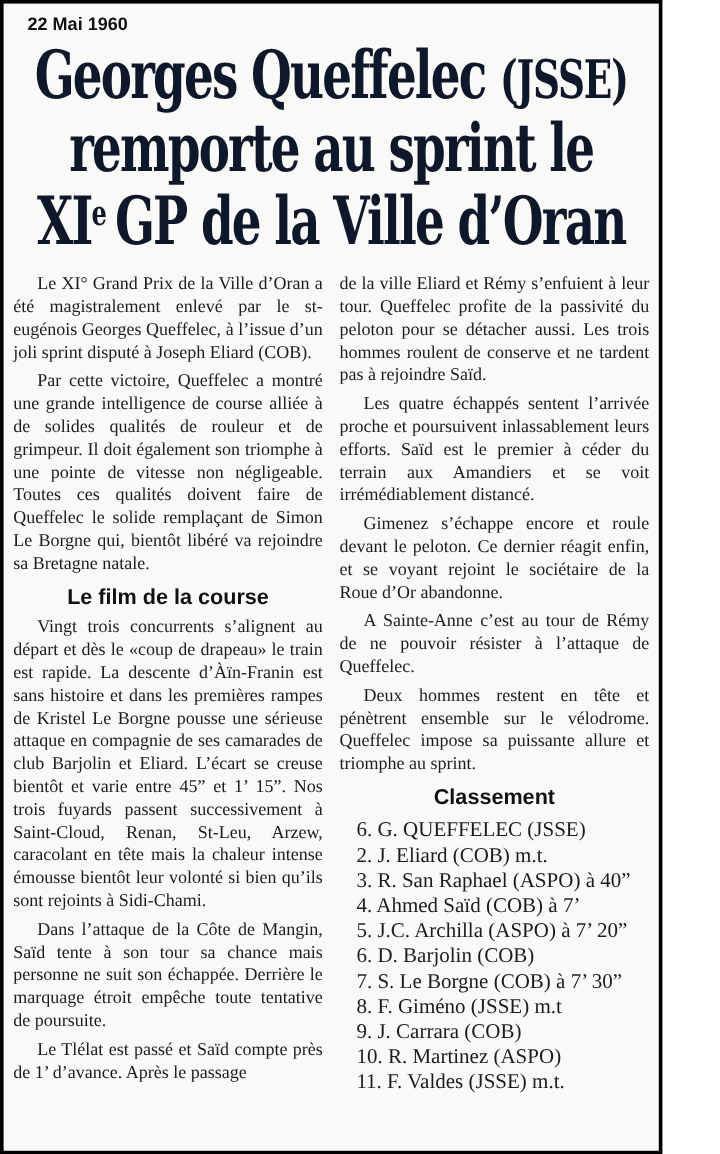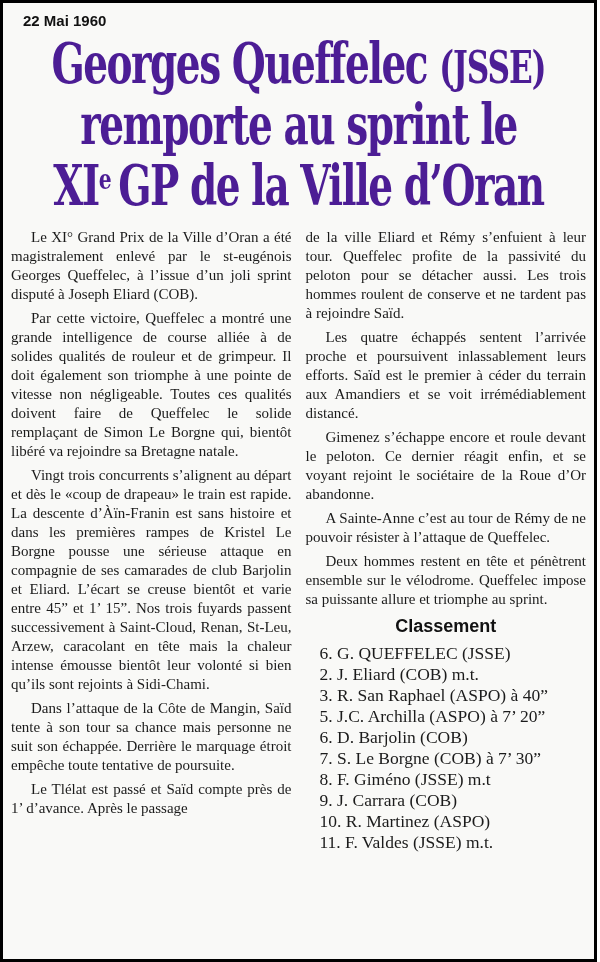--- a/index.html
+++ b/index.html
@@ -1,18 +1,18 @@
 <!DOCTYPE html>
 <html lang="fr"><head>
 <meta charset="utf-8">
 <style>
   html, body { margin: 0; padding: 0; background: #ffffff; }
   .page {
     position: relative;
-    width: 597px;
+    width: 552px;
     height: 962px;
     box-sizing: border-box;
     background: #f9f9f7;
     border: 3px solid #000000;
     overflow: hidden;
     color: #1b1b1b;
     font-family: "Liberation Serif", serif;
   }
   .date {
     margin: 9px 0 0 20px;
@@ -20,21 +20,21 @@
     font-weight: bold;
     font-size: 15px;
     color: #111111;
   }
   .headline {
     margin: 4px 0 2px;
     padding: 0;
     text-align: center;
     font-family: "DejaVu Serif", serif;
     font-weight: bold;
-    color: #4c1d95;
+    color: #0f172a;
   }
   .hl-line {
     height: 61px;
     line-height: 61px;
     font-size: 39px;
     letter-spacing: -1.5px;
     white-space: nowrap;
     transform: scaleY(1.42);
     transform-origin: 50% 50%;
   }
@@ -89,36 +89,38 @@
     <div class="hl-line"><span>Georges Queffelec</span> <span class="club">(JSSE)</span></div>
     <div class="hl-line">remporte au sprint le</div>
     <div class="hl-line"><span>XI</span><sup>e</sup><span class="l3rest">GP de la Ville d’Oran</span></div>
   </h1>
 
   <div class="columns">
 
     <div class="col">
       <p class="indent">Le XI° Grand Prix de la Ville d’Oran a été magistralement enlevé par le st-eugénois Georges Queffelec, à l’issue d’un joli sprint disputé à Joseph Eliard (COB).</p>
       <p class="indent">Par cette victoire, Queffelec a montré une grande intelligence de course alliée à de solides qualités de rouleur et de grimpeur. Il doit également son triomphe à une pointe de vitesse non négligeable. Toutes ces qualités doivent faire de Queffelec le solide remplaçant de Simon Le Borgne qui, bientôt libéré va rejoindre sa Bretagne natale.</p>
+      <h2 class="section-heading">Le film de la course</h2>
       <p class="indent">Vingt trois concurrents s’alignent au départ et dès le «coup de drapeau» le train est rapide. La descente d’Àïn-Franin est sans histoire et dans les premières rampes de Kristel Le Borgne pousse une sérieuse attaque en compagnie de ses camarades de club Barjolin et Eliard. L’écart se creuse bientôt et varie entre 45” et 1’ 15”. Nos trois fuyards passent successivement à Saint-Cloud, Renan, St-Leu, Arzew, caracolant en tête mais la chaleur intense émousse bientôt leur volonté si bien qu’ils sont rejoints à Sidi-Chami.</p>
       <p class="indent">Dans l’attaque de la Côte de Mangin, Saïd tente à son tour sa chance mais personne ne suit son échappée. Derrière le marquage étroit empêche toute tentative de poursuite.</p>
       <p class="indent">Le Tlélat est passé et Saïd compte près de 1’ d’avance. Après le passage</p>
     </div>
 
     <div class="col">
       <p>de la ville Eliard et Rémy s’enfuient à leur tour. Queffelec profite de la passivité du peloton pour se détacher aussi. Les trois hommes roulent de conserve et ne tardent pas à rejoindre Saïd.</p>
       <p class="indent">Les quatre échappés sentent l’arrivée proche et poursuivent inlassablement leurs efforts. Saïd est le premier à céder du terrain aux Amandiers et se voit irrémédiablement distancé.</p>
       <p class="indent">Gimenez s’échappe encore et roule devant le peloton. Ce dernier réagit enfin, et se voyant rejoint le sociétaire de la Roue d’Or abandonne.</p>
       <p class="indent">A Sainte-Anne c’est au tour de Rémy de ne pouvoir résister à l’attaque de Queffelec.</p>
       <p class="indent">Deux hommes restent en tête et pénètrent ensemble sur le vélodrome. Queffelec impose sa puissante allure et triomphe au sprint.</p>
       <h2 class="section-heading">Classement</h2>
       <ol class="classement">
         <li>6. G. QUEFFELEC (JSSE)</li>
         <li>2. J. Eliard (COB) m.t.</li>
         <li>3. R. San Raphael (ASPO) à 40”</li>
+        <li>4. Ahmed Saïd (COB) à 7’</li>
         <li>5. J.C. Archilla (ASPO) à 7’ 20”</li>
         <li>6. D. Barjolin (COB)</li>
         <li>7. S. Le Borgne (COB) à 7’ 30”</li>
         <li>8. F. Giméno (JSSE) m.t</li>
         <li>9. J. Carrara (COB)</li>
         <li>10. R. Martinez (ASPO)</li>
         <li>11. F. Valdes (JSSE) m.t.</li>
       </ol>
     </div>
 

